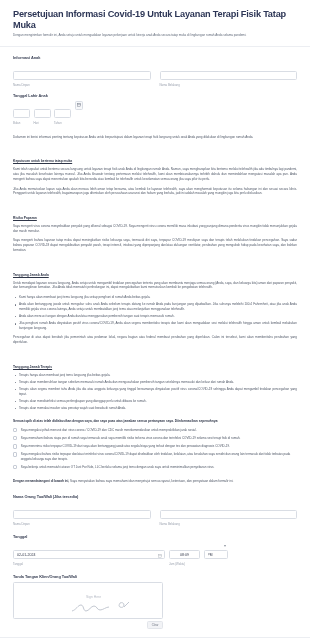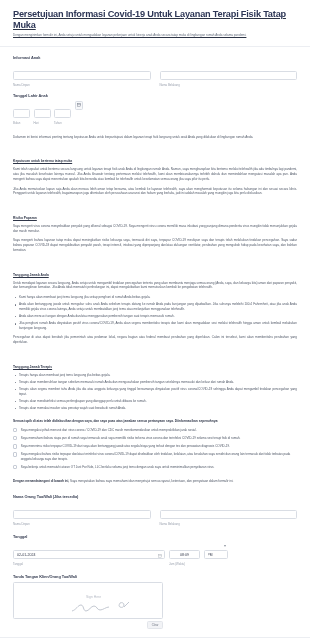--- a/index.html
+++ b/index.html
@@ -6,21 +6,21 @@
   html, body {
     width: 310px; height: 642px;
     background: #fff;
     font-family: "Liberation Sans", sans-serif;
     color: #2c3345;
     overflow: hidden;
   }
   .page { width: 310px; height: 642px; background: #fff; position: relative; }
 
   
-  .hdr { padding: 9px 13px 8px 13px; text-decoration: underline; }
+  .hdr { padding: 9px 13px 8px 13px; }
   .hdr h1 {
     font-size: 9.2px; font-weight: bold; letter-spacing: -0.2px;
     color: #2d3656; line-height: 1.15;
   }
   .hdr p {
     margin-top: 3px; font-size: 3.05px; line-height: 1.55;
     color: #5f6878; max-width: 284px;
   }
   .rule { height: 1px; background: #eceef2; margin: 0 0 0 0; }
 

